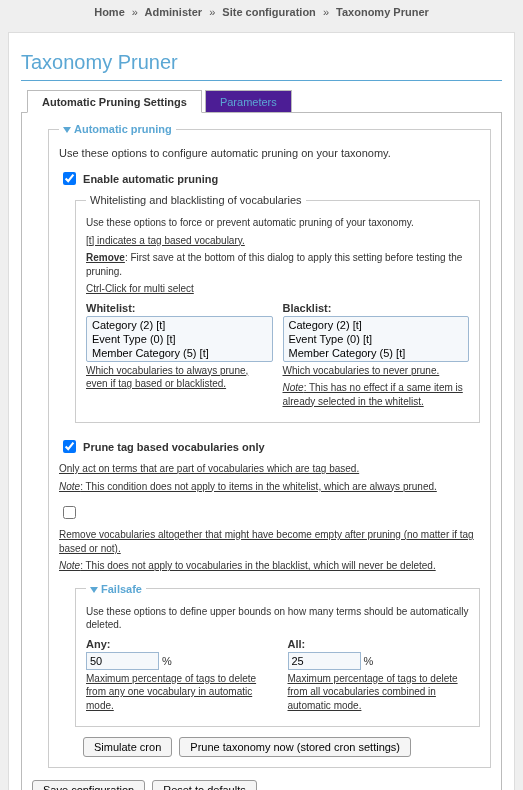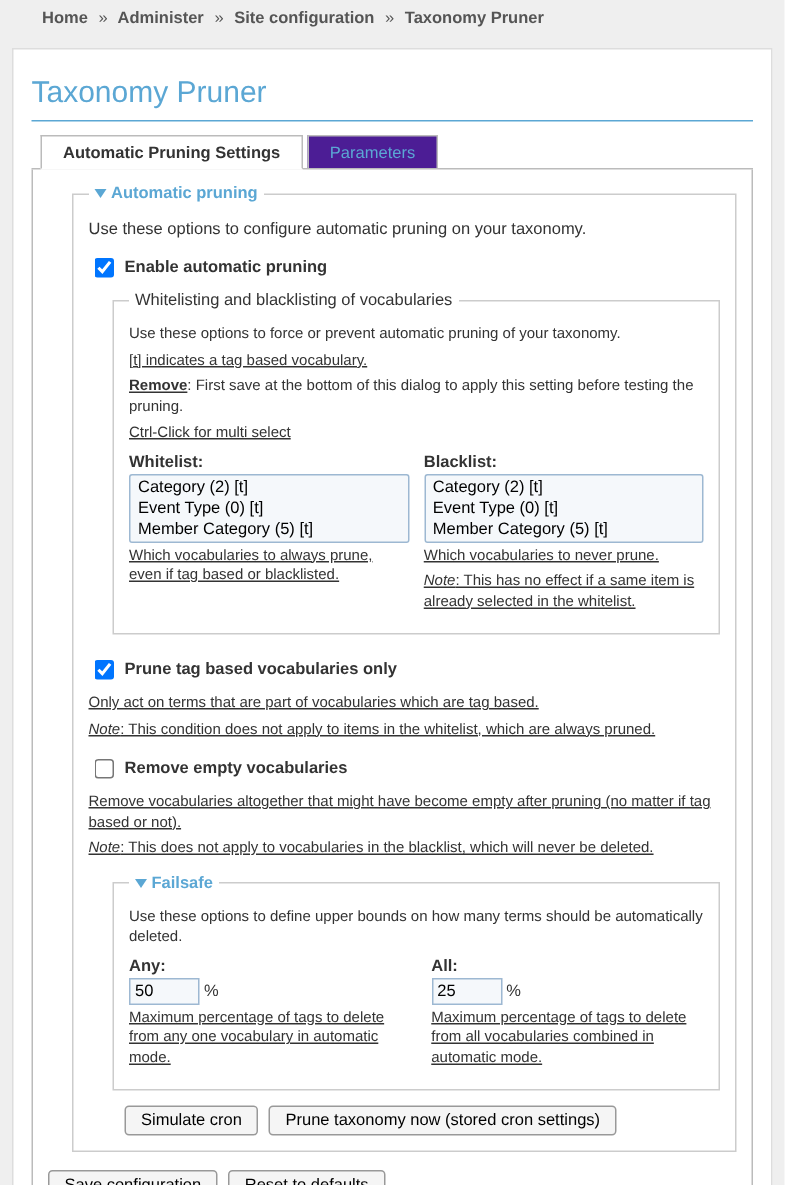--- a/index.html
+++ b/index.html
@@ -10,20 +10,21 @@
     font-size: 11px;
     background: #efefef;
     color: #333;
     width: 523px;
   }
   .breadcrumb {
     padding: 6px 28px;
     font-size: 11px;
     font-weight: bold;
     color: #555;
+    text-align: center;
   }
   .breadcrumb a { color: #555; text-decoration: none; }
   .breadcrumb .sep { margin: 0 4px; font-weight: normal;}
   .page {
     background: #fff;
     margin: 8px;
     padding: 12px;
     border: 1px solid #ddd;
   }
   h1.title {
@@ -97,21 +98,21 @@
     width: 100%;
     font-size: 11px;
     border: 1px solid #9db8d2;
     background: #f5f8fb;
     padding: 1px;
   }
   select.multi option { padding: 1px 4px; }
   .failsafe-row { display: flex; gap: 20px; margin-top: 6px;}
   .failsafe-col { flex: 1; }
   input.numbox {
-    width: 47px;
+    width: 73px;
     border: 1px solid #9db8d2;
     background: #f5f8fb;
     padding: 2px 3px;
     font-size: 11px;
   }
   .btnrow { margin-top: 8px; padding-left: 24px; }
   button.btn {
     font-family: inherit;
     font-size: 11px;
     padding: 3px 10px;
@@ -200,21 +201,20 @@
         <input type="checkbox" checked="" style="">
         <label>Prune tag based vocabularies only</label>
       </div>
       <div class="desc small">Only act on terms that are part of vocabularies which are tag based.</div>
       <div class="desc small">
         <i><span>Note</span></i><span>: This condition does not apply to items in the whitelist, which are always pruned.</span>
       </div>
 
       <div class="chk-row" style="margin-top:10px;">
         <input type="checkbox" style="">
-        <label>Remove empty vocabularies</label>
       </div>
       <div class="desc small">Remove vocabularies altogether that might have become empty after pruning (no matter if tag based or not).</div>
       <div class="desc small">
         <i><span>Note</span></i><span>: This does not apply to vocabularies in the blacklist, which will never be deleted.</span>
       </div>
 
       <fieldset style="margin-top:10px;">
         <legend>
           <span class="legend-link">
             <span class="tri"></span><span>Failsafe</span>

